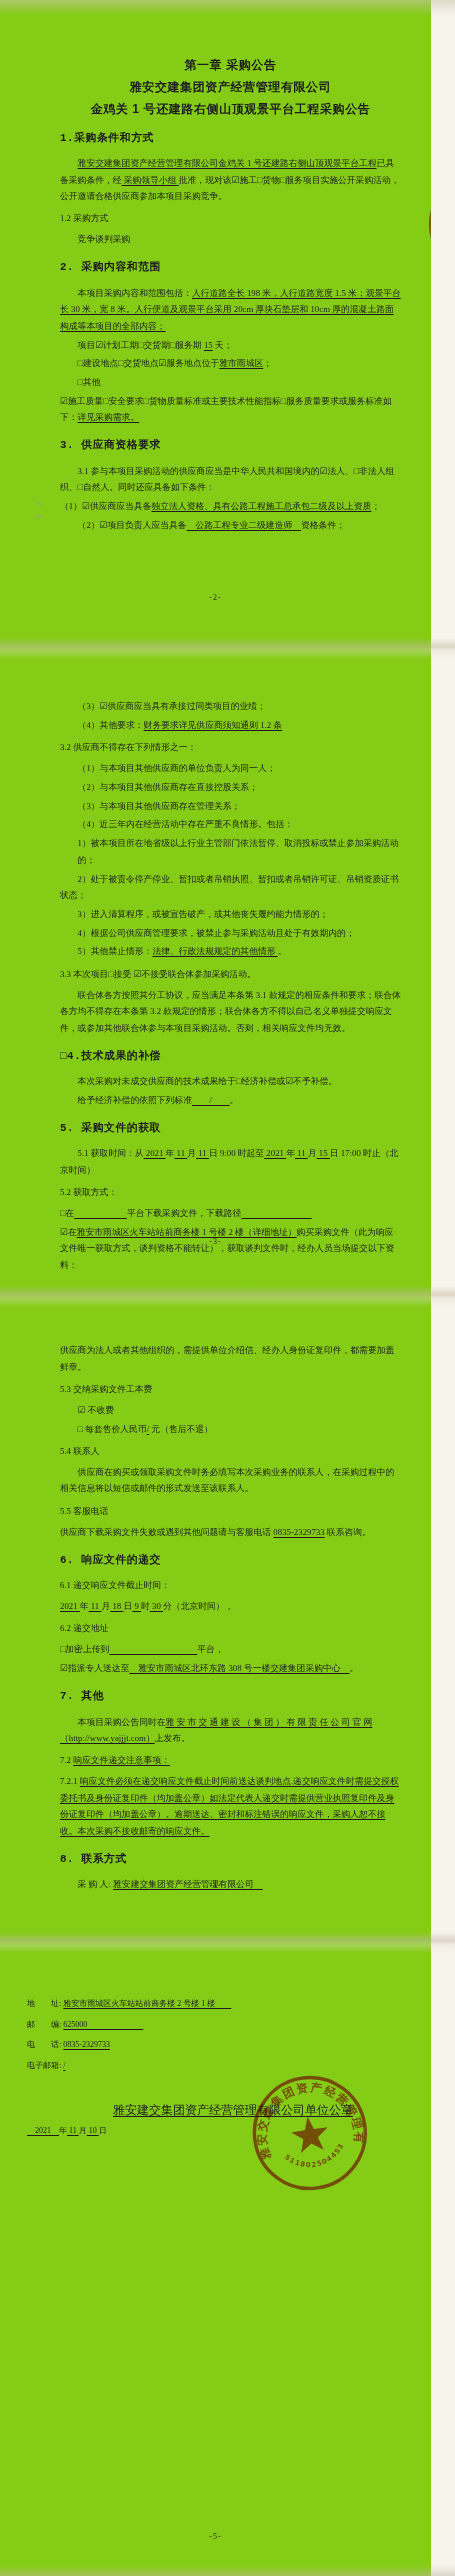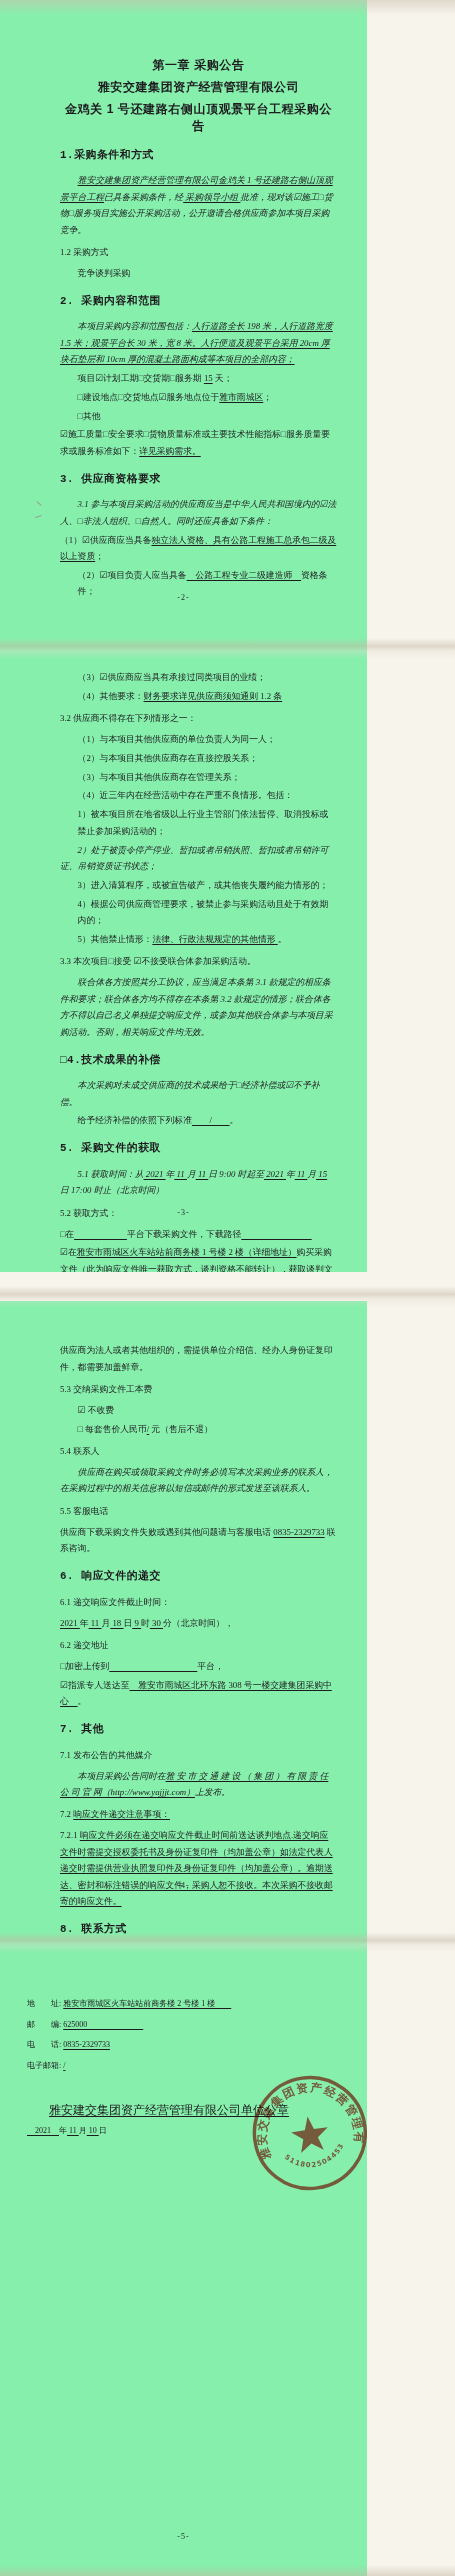--- a/index.html
+++ b/index.html
@@ -3,43 +3,43 @@
 <meta charset="utf-8">
 <style>
   html,body{margin:0;padding:0;}
   body{
     width:455px;height:2576px;position:relative;
     background:#f7f4ec;
     font-family:"Liberation Serif","DejaVu Serif",serif;
     color:#1d1d1f;
   }
   .page{
-    position:absolute;left:0;width:367px;box-sizing:border-box;
+    position:absolute;left:0;width:431px;box-sizing:border-box;
     padding:0 30px 0 60px;overflow:hidden;
-    background:#86efac;
+    background:#84cc16;
   }
   #page1{top:0;height:651px;padding-top:57px;}
-  #page2{top:622px;height:650px;padding-top:47px;}
+  #page2{top:651px;height:650px;padding-top:47px;}
   #page3{top:1301px;height:646px;padding-top:41px;}
   #page4{top:1947px;height:629px;padding-top:47px;padding-left:27px;}
   .band{position:absolute;left:0;width:455px;height:20.5px;z-index:5;pointer-events:none;
     background:linear-gradient(to bottom, rgba(214,202,184,0) 0%, rgba(196,184,164,0.50) 40%, rgba(229,221,207,0.35) 62%, rgba(229,221,207,0) 100%);}
   #band-top{top:0;height:15px;background:linear-gradient(to bottom, rgba(205,194,176,0.55), rgba(205,194,176,0));}
   #band1{top:638px;}
   #band2{top:1286px;}
   #band3{top:1932px;}
   #band-bottom{top:2565px;height:11.4px;background:linear-gradient(to top, rgba(196,184,164,0.5), rgba(196,184,164,0));}
 
   .ln{font-size:8.8px;line-height:16.5px;margin:0 0 2.3px;}
   .title{font-family:"Liberation Sans","DejaVu Sans",sans-serif;font-weight:bold;
     font-size:12px;text-align:center;margin:0 0 5.1px;line-height:17px;letter-spacing:0.6px;}
   .h2{font-family:Liberation Mono, monospace;font-weight:bold;
     font-size:10.8px;margin:11.4px 0 9px;letter-spacing:0.6px;}
   .sub{margin:5.7px 0 4.6px;}
-  .pi{text-indent:2em;font-style:italic;}
+  .pi{text-indent:2em;}
   .p2{margin-left:2em;}
   .contact{font-size:8px;line-height:20.5px;margin:0;}
   .sealline{font-size:12px;text-align:right;padding-right:48px;margin-top:27px;line-height:15px;}
   .dateline{font-size:8px;padding-right:46px;margin-top:4.6px;line-height:15px;}
   .u{text-decoration:underline;text-underline-offset:2.3px;}
   .footer{position:absolute;left:0;width:100%;text-align:center;
     font-size:8px;letter-spacing:1.1px;color:#2a2a2c;}
   .f1{bottom:49px;} .f2{bottom:55px;} .f3{bottom:57px;} .f4{bottom:35px;}
 
   .seal{position:absolute;z-index:6;pointer-events:none;mix-blend-mode:multiply;}
@@ -143,21 +143,20 @@
       <p class="ln pi"><span>供应商在购买或领取采购文件时务必填写本次采购业务的联系人，在采购过程中的相关信息将以短信或邮件的形式发送至该联系人。</span></p>
       <p class="ln sub"><span>5.5 客服电话</span></p>
       <p class="ln p"><span>供应商下载采购文件失败或遇到其他问题请与客服电话 </span><span class="u">0835-2329733</span><span> 联系咨询。</span></p>
       <p class="ln h2"><span>6. 响应文件的递交</span></p>
       <p class="ln sub"><span>6.1 递交响应文件截止时间：</span></p>
       <p class="ln p"><span class="u"> 2021 </span><span>年</span><span class="u"> 11  </span><span>月</span><span class="u"> 18 </span><span>日</span><span class="u"> 9 </span><span>时</span><span class="u"> 30 </span><span>分（北京时间），</span></p>
       <p class="ln sub"><span>6.2 递交地址</span></p>
       <p class="ln p"><span>□加密上传到</span><span class="u">　　　　　　　　　　</span><span>平台，</span></p>
       <p class="ln p"><span>☑指派专人送达至</span><span class="u">　雅安市雨城区北环东路 308 号一楼交建集团采购中心　</span><span>。</span></p>
       <p class="ln h2"><span>7. 其他</span></p>
-      <p class="ln sub"><span>7.1 发布公告的其他媒介</span></p>
       <p class="ln pi"><span>本项目采购公告同时在</span><span class="u">雅 安 市 交 通 建 设 （ 集 团 ） 有 限 责 任 公 司 官 网（http://www.yajjjt.com）</span><span>上发布。</span></p>
       <p class="ln sub"><span>7.2 </span><span class="u">响应文件递交注意事项：</span></p>
       <p class="ln p"><span>7.2.1 </span><span class="u">响应文件必须在递交响应文件截止时间前送达谈判地点.递交响应文件时需提交授权委托书及身份证复印件（均加盖公章）如法定代表人递交时需提供营业执照复印件及身份证复印件（均加盖公章）。逾期送达、密封和标注错误的响应文件，采购人恕不接收。本次采购不接收邮寄的响应文件。</span></p>
       <p class="ln h2"><span>8.  联系方式</span></p>
       <p class="ln p2"><span>采  购  人: </span><span class="u">雅安建交集团资产经营管理有限公司　</span></p>
     </div>
   <div class="footer f3">-4-</div>
 </div>
 
 <div class="band" id="band3"></div>

